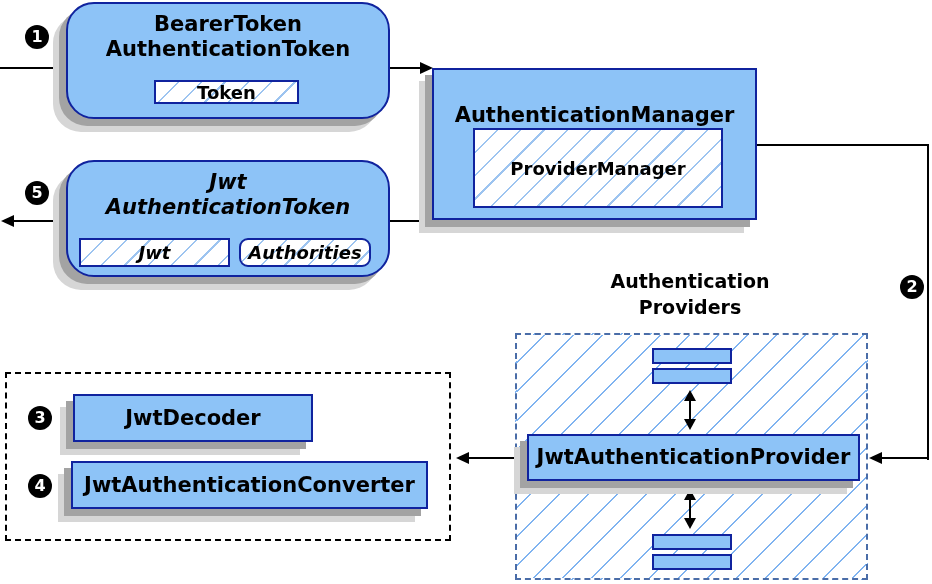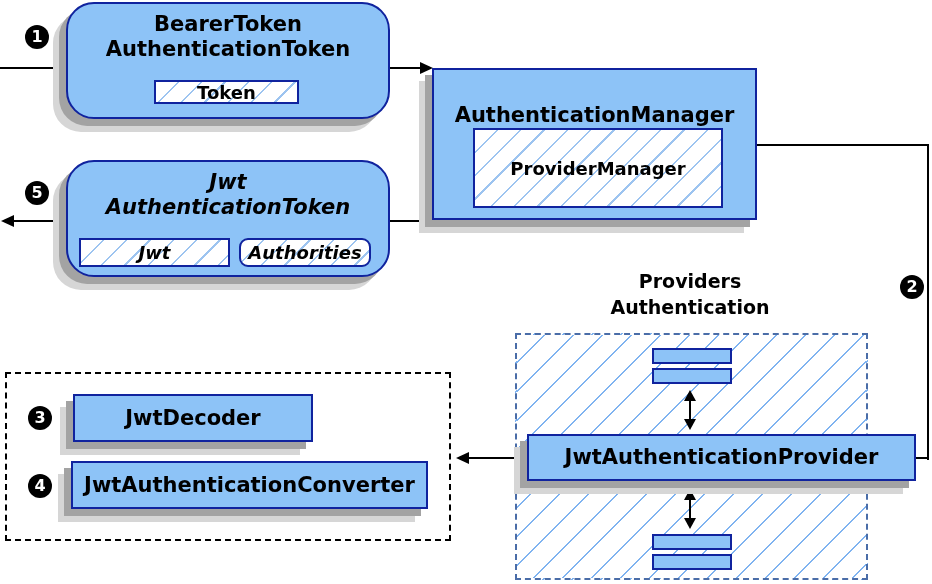--- a/index.html
+++ b/index.html
@@ -97,43 +97,43 @@
   <div class="node rounded" style="left:66px;top:160px;width:324px;height:117px;font-style:italic;">
     <div class="node-title abs" style="left:0;top:8px;width:100%;">
       <div>Jwt</div>
       <div>AuthenticationToken</div>
     </div>
     <div class="chip" style="left:11px;top:76px;width:151px;height:29px;">Jwt</div>
     <div class="chip" style="left:171px;top:76px;width:132px;height:29px;border-radius:9px;">Authorities</div>
   </div>
 
   <div class="group-label" style="left:588px;top:268px;width:204px;">
+    <div>Authentication</div>
     <div>Providers</div>
-    <div>Authentication</div>
   </div>
 
   <div class="providers-box" style="left:515px;top:333px;width:353px;height:247px;"></div>
 
   <div class="bar" style="left:652px;top:348px;"></div>
   <div class="bar" style="left:652px;top:368px;"></div>
   <div class="bar" style="left:652px;top:534px;"></div>
   <div class="bar" style="left:652px;top:554px;"></div>
 
   <div>
     <div class="tri-up" style="left:684px;top:390px;"></div>
     <div class="edge-v" style="left:689px;top:400px;height:20px;"></div>
     <div class="tri-down" style="left:684px;top:419px;"></div>
   </div>
   <div>
     <div class="tri-up" style="left:684px;top:489px;"></div>
     <div class="edge-v" style="left:689px;top:499px;height:20px;"></div>
     <div class="tri-down" style="left:684px;top:518px;"></div>
   </div>
 
-  <div class="node center-flex" style="left:527px;top:434px;width:389px;height:47px;">
+  <div class="node center-flex" style="left:527px;top:434px;width:333px;height:47px;">
     <div class="node-title">JwtAuthenticationProvider</div>
   </div>
 
   <div class="beans-box" style="left:5px;top:372px;width:446px;height:169px;"></div>
 
   <div class="node center-flex" style="left:73px;top:394px;width:240px;height:48px;">
     <div class="node-title">JwtDecoder</div>
   </div>
 
   <div class="node center-flex" style="left:71px;top:461px;width:357px;height:48px;">

